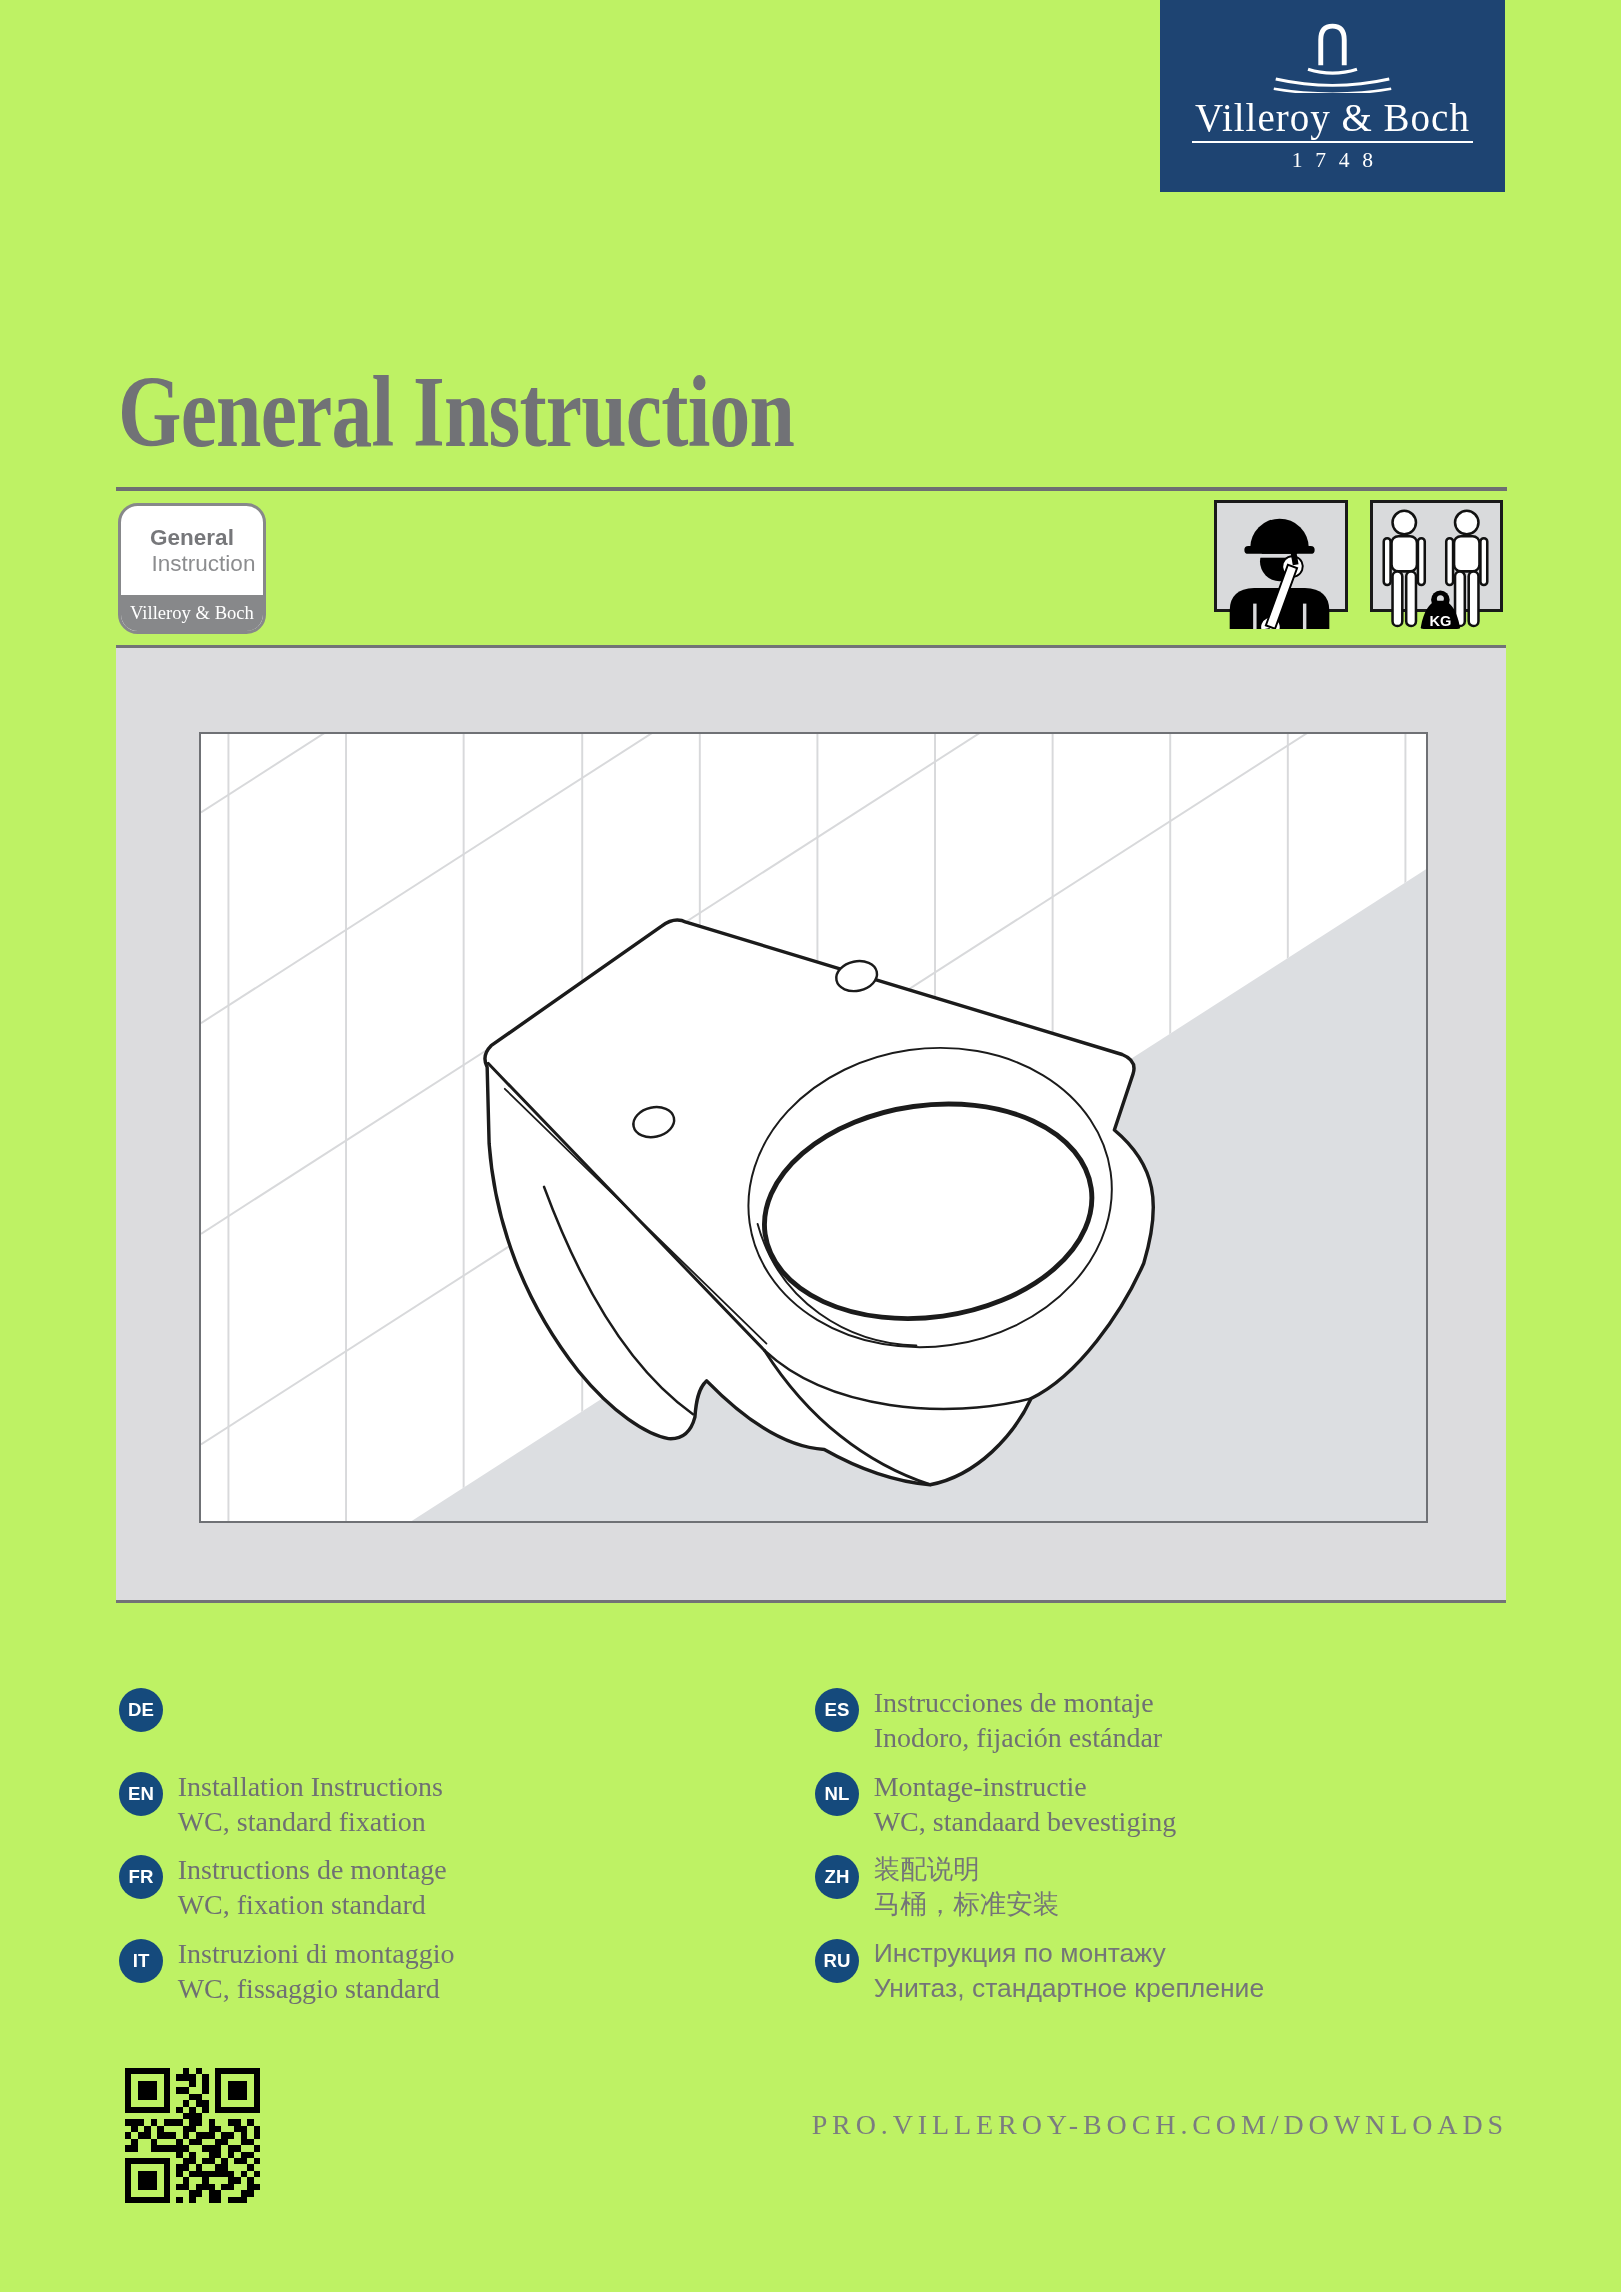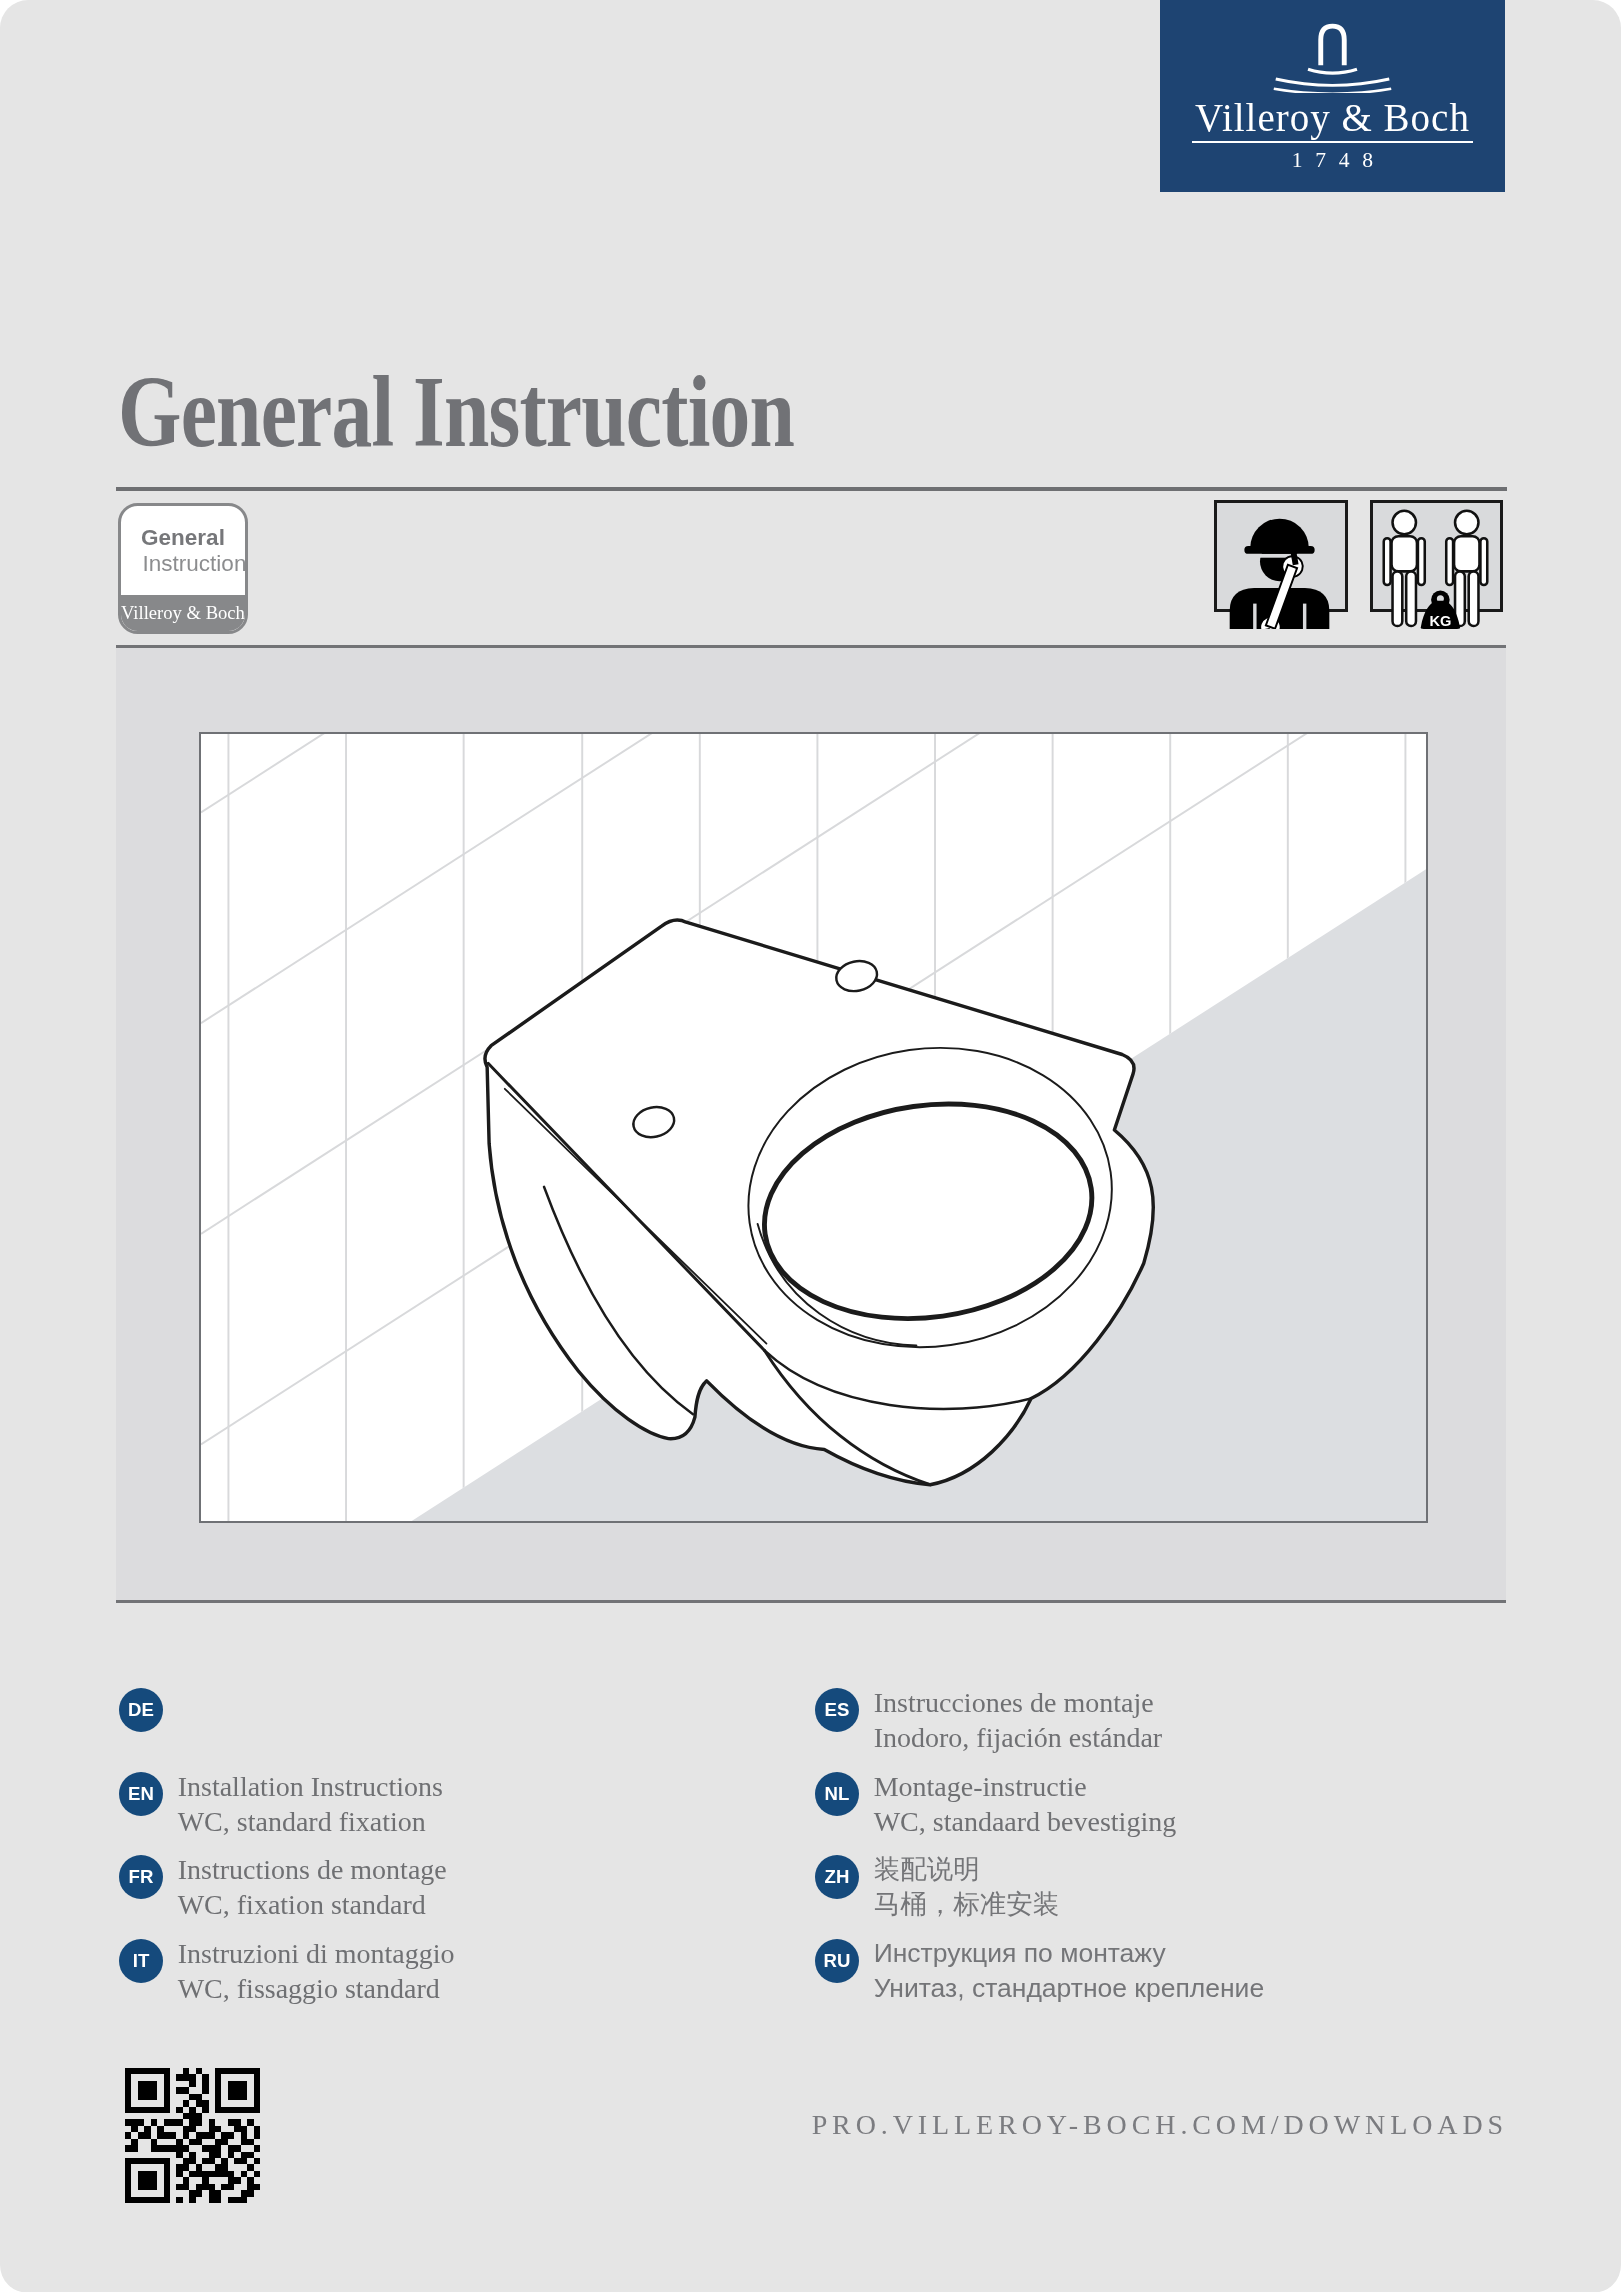--- a/index.html
+++ b/index.html
@@ -1,35 +1,35 @@
 <!DOCTYPE html>
 <html><head>
 <meta charset="utf-8">
 <style>
   html,body{margin:0;padding:0;background:#ffffff;}
-  #page{position:relative;width:1621px;height:2293px;background:#e5e5e5;overflow:hidden;
-        font-family:"Liberation Serif",serif;border-radius:28px;}
+  #page{position:relative;width:1621px;height:2293px;background:#bef264;overflow:hidden;
+        font-family:"Liberation Serif",serif;}
 
   
   .logo-box{position:absolute;left:1160px;top:0;width:345px;height:192px;background:#1e4472;
             display:flex;flex-direction:column;align-items:center;}
   .logo-glyph{margin-top:19.6px;}
   .logo-brand{color:#ffffff;font-family:"Liberation Serif",serif;font-size:39px;line-height:1;
               letter-spacing:1px;border-bottom:2.5px solid #ffffff;padding:0 2.9px 3.9px 2.9px;margin-top:5.9px;}
   .logo-year{color:#ffffff;font-family:"Liberation Serif",serif;font-size:21.6px;letter-spacing:12.7px;
              padding-left:12.7px;margin-top:4.9px;}
 
   
   .page-title{position:absolute;left:118px;top:361px;font-family:"Liberation Serif",serif;
               font-weight:700;font-size:102px;line-height:1;color:#717276;letter-spacing:-1px;
               transform:scaleX(.8);transform-origin:0 0;white-space:nowrap;}
   .title-rule{position:absolute;left:116px;top:487px;width:1391px;height:3.9px;background:#6e6f72;}
 
   
-  .ga-badge{position:absolute;left:118px;top:503px;width:130px;height:131px;box-sizing:border-box;
+  .ga-badge{position:absolute;left:118px;top:503px;width:148px;height:131px;box-sizing:border-box;
             border:3.9px solid #87888a;border-radius:19.6px;background:#ffffff;overflow:hidden;
             display:flex;flex-direction:column;}
   .ga-badge .txt{flex:1;display:flex;flex-direction:column;justify-content:center;align-items:center;
                  font-family:"Liberation Sans",sans-serif;line-height:25.5px;}
   .ga-line1{font-weight:700;font-size:22.5px;color:#76777a;}
   .ga-line2{font-weight:400;font-size:22.5px;color:#8c8d8f;margin-left:23px;}
   .ga-band{height:36px;background:#87888a;color:#ffffff;display:flex;align-items:center;
            justify-content:center;font-family:"Liberation Serif",serif;font-size:18.6px;}
 
   

